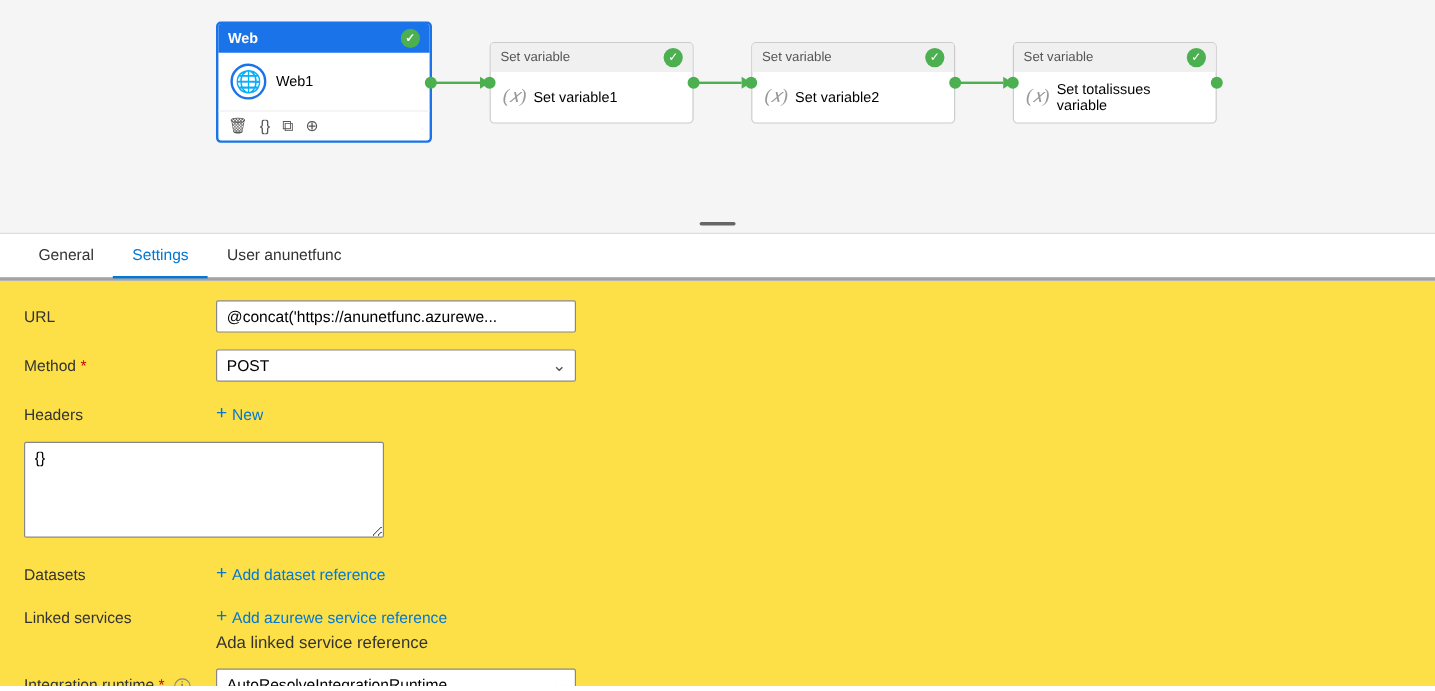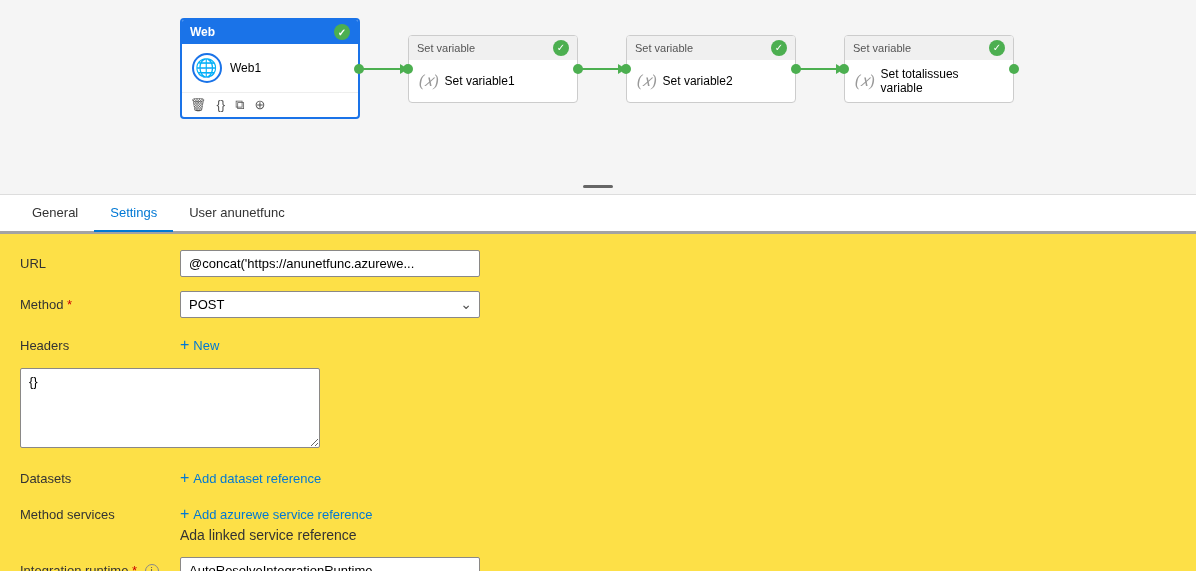--- a/index.html
+++ b/index.html
@@ -460,21 +460,21 @@
     <div class="form-label">Datasets</div>
     <div class="form-control">
       <button class="add-link">
         <span class="plus-icon">+</span>
         <span>Add dataset reference</span>
       </button>
     </div>
   </div>
 
   <div class="form-row">
-    <div class="form-label">Method services</div>
+    <div class="form-label">Linked services</div>
     <div class="form-control">
       <button class="add-link">
         <span class="plus-icon">+</span>
         <span>Add azurewe service reference</span>
       </button>
       <div style="margin-top: 4px; font-size: 14px; color: #333;">Ada linked service reference</div>
     </div>
   </div>
 
   <div class="form-row">

